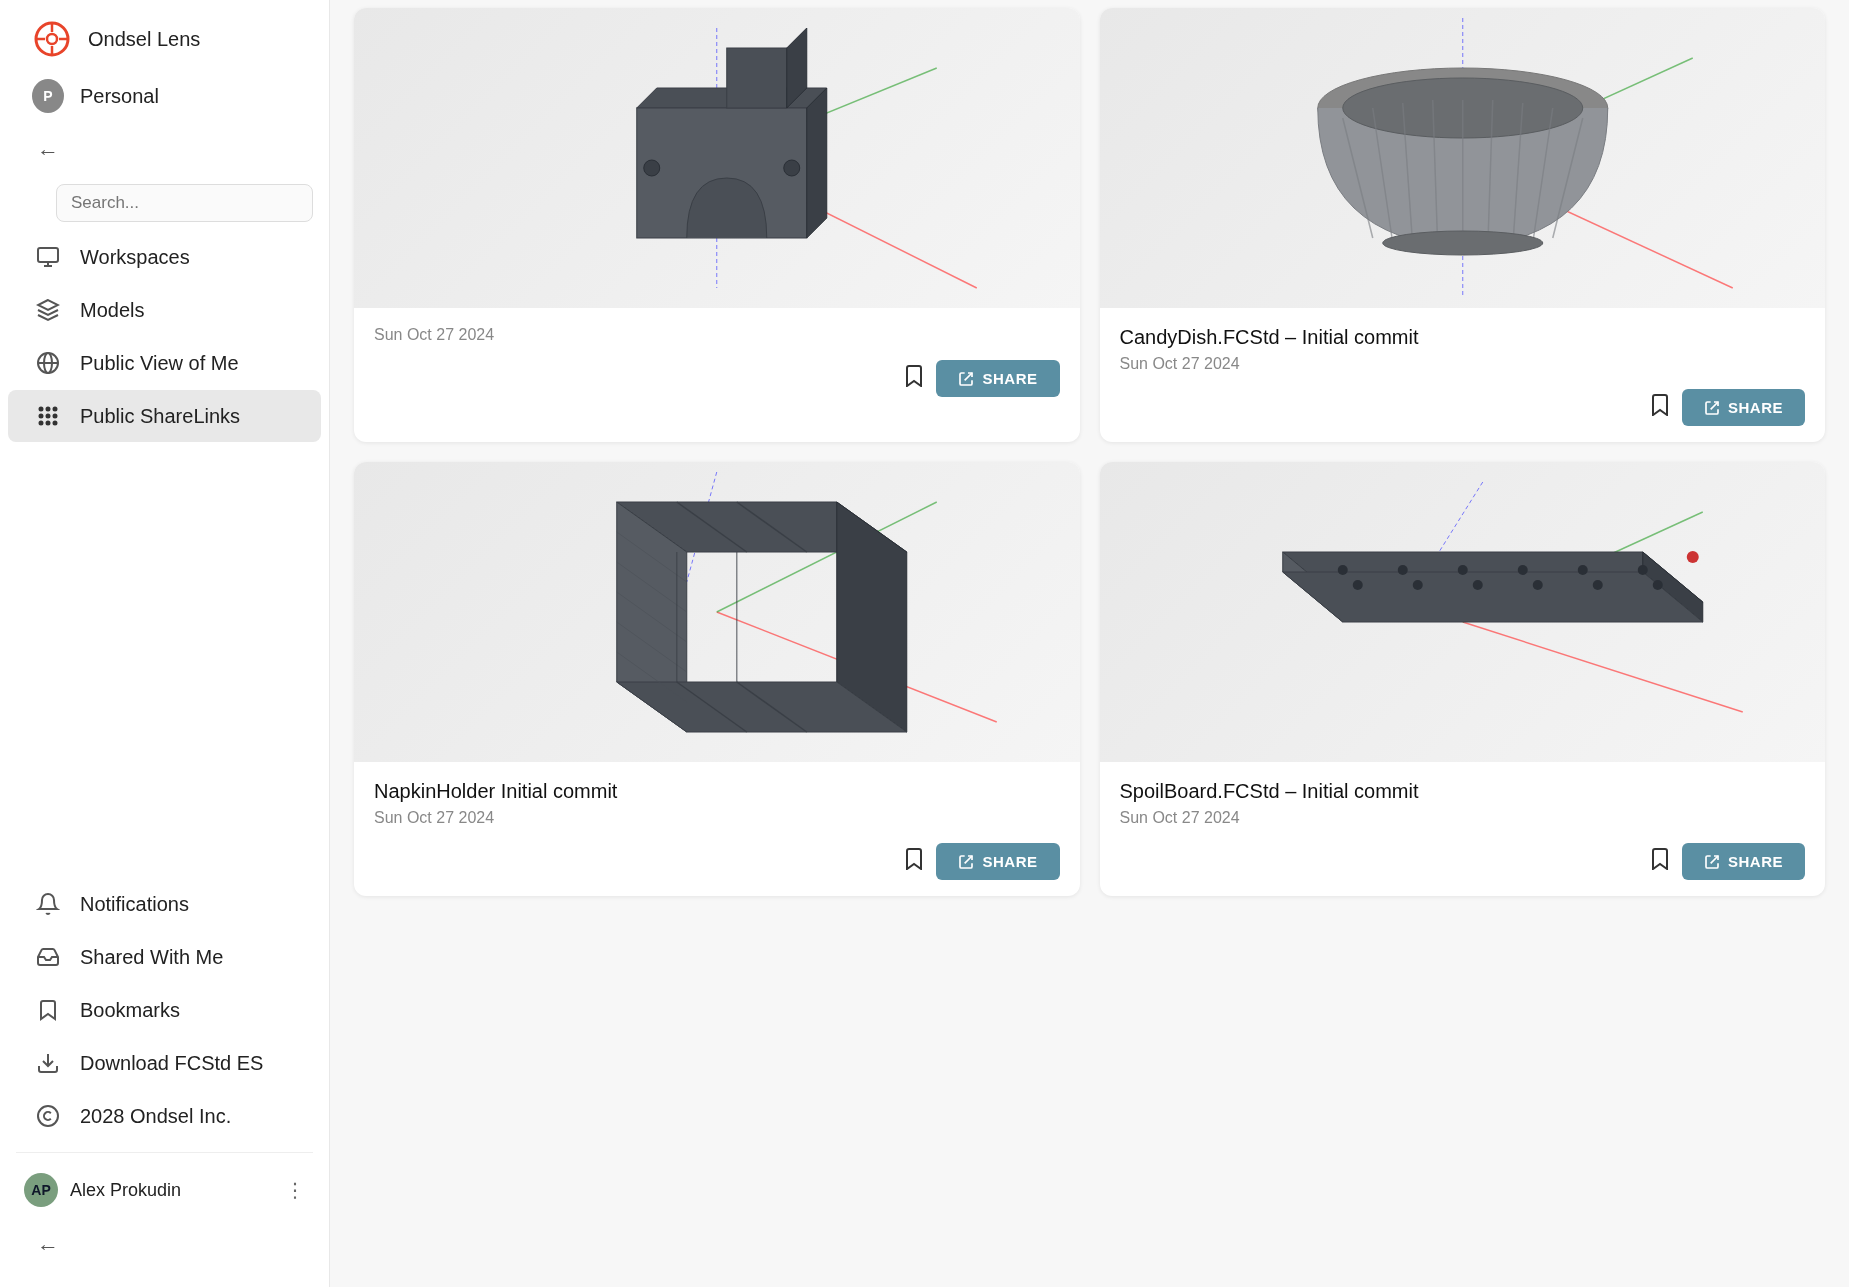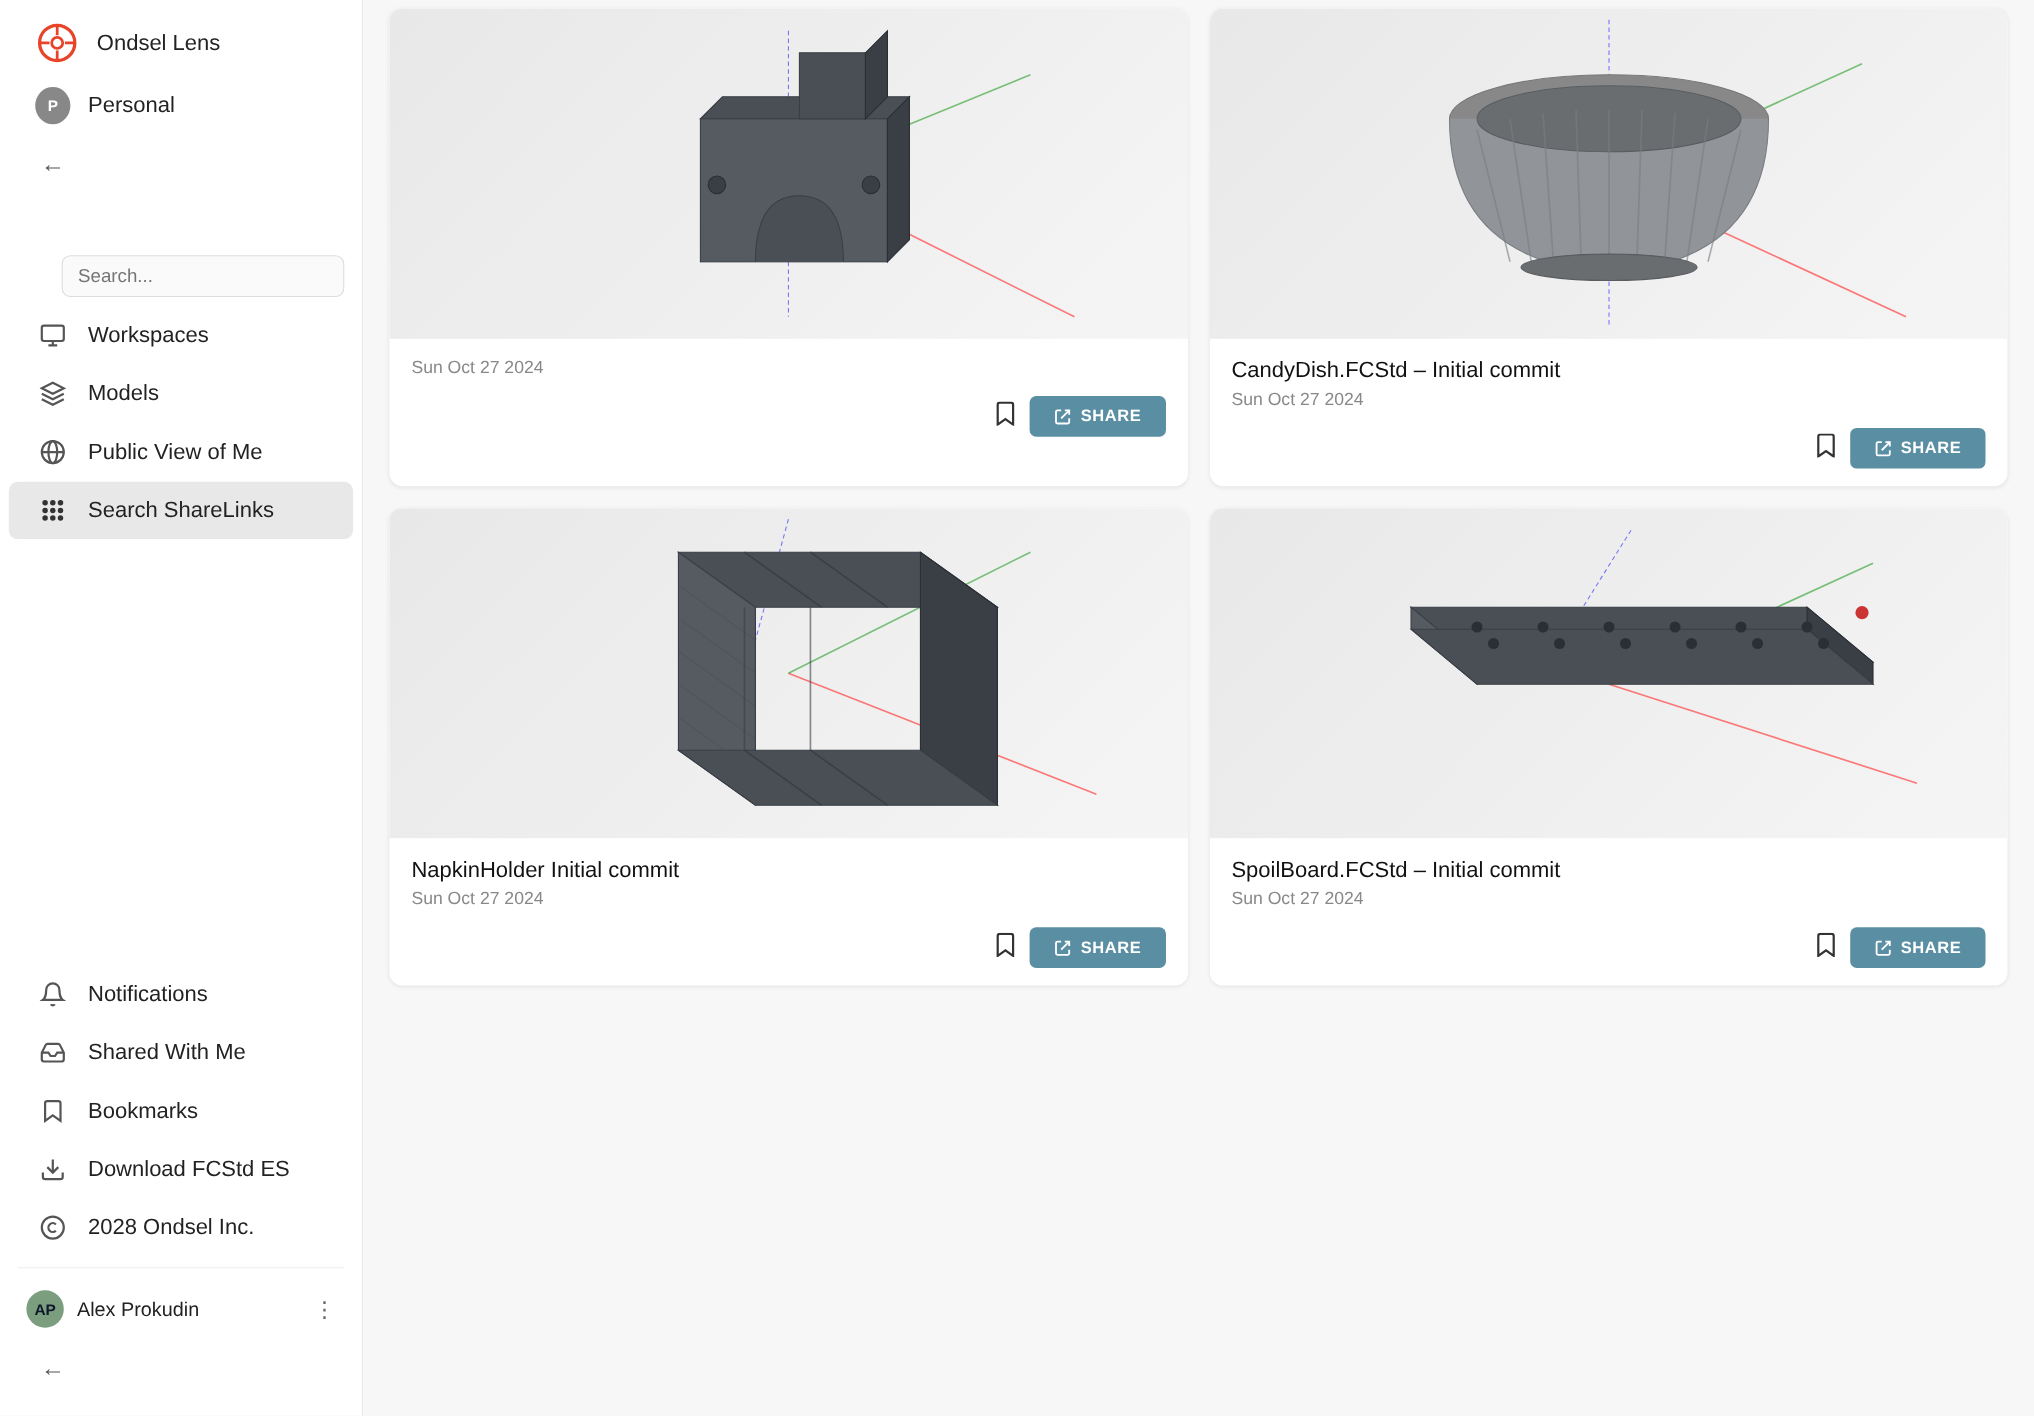--- a/index.html
+++ b/index.html
@@ -53,21 +53,20 @@
     }
     .search-input {
       width: 100%;
       padding: 8px 14px;
       border: 1px solid #ddd;
       border-radius: 8px;
       font-size: 17px;
       color: #999;
       outline: none;
       background: #fafafa;
-      margin-top: 48px;
     }
     .sidebar-divider { height: 1px; background: #eee; margin: 10px 16px; }
     .sidebar-bottom { margin-top: auto; padding-bottom: 16px; }
     .user-row {
       display: flex;
       align-items: center;
       padding: 10px 24px;
       gap: 12px;
     }
     .user-avatar {
@@ -237,21 +236,21 @@
           <circle cx="12" cy="5" r="1.5" fill="#333"></circle>
           <circle cx="19" cy="5" r="1.5" fill="#333"></circle>
           <circle cx="5" cy="12" r="1.5" fill="#333"></circle>
           <circle cx="12" cy="12" r="1.5" fill="#333"></circle>
           <circle cx="19" cy="12" r="1.5" fill="#333"></circle>
           <circle cx="5" cy="19" r="1.5" fill="#333"></circle>
           <circle cx="12" cy="19" r="1.5" fill="#333"></circle>
           <circle cx="19" cy="19" r="1.5" fill="#333"></circle>
         </svg>
       </div>
-      <span class="label">Search ShareLinks</span>
+      <span class="label">Public ShareLinks</span>
     </div>
 
   </div>
 
   <div class="sidebar-bottom">
 
     <div class="sidebar-item">
       <div class="icon">
         <svg width="24" height="24" viewBox="0 0 24 24" fill="none" stroke="#555" stroke-width="2">
           <path d="M18 8A6 6 0 0 0 6 8c0 7-3 9-3 9h18s-3-2-3-9"></path>

